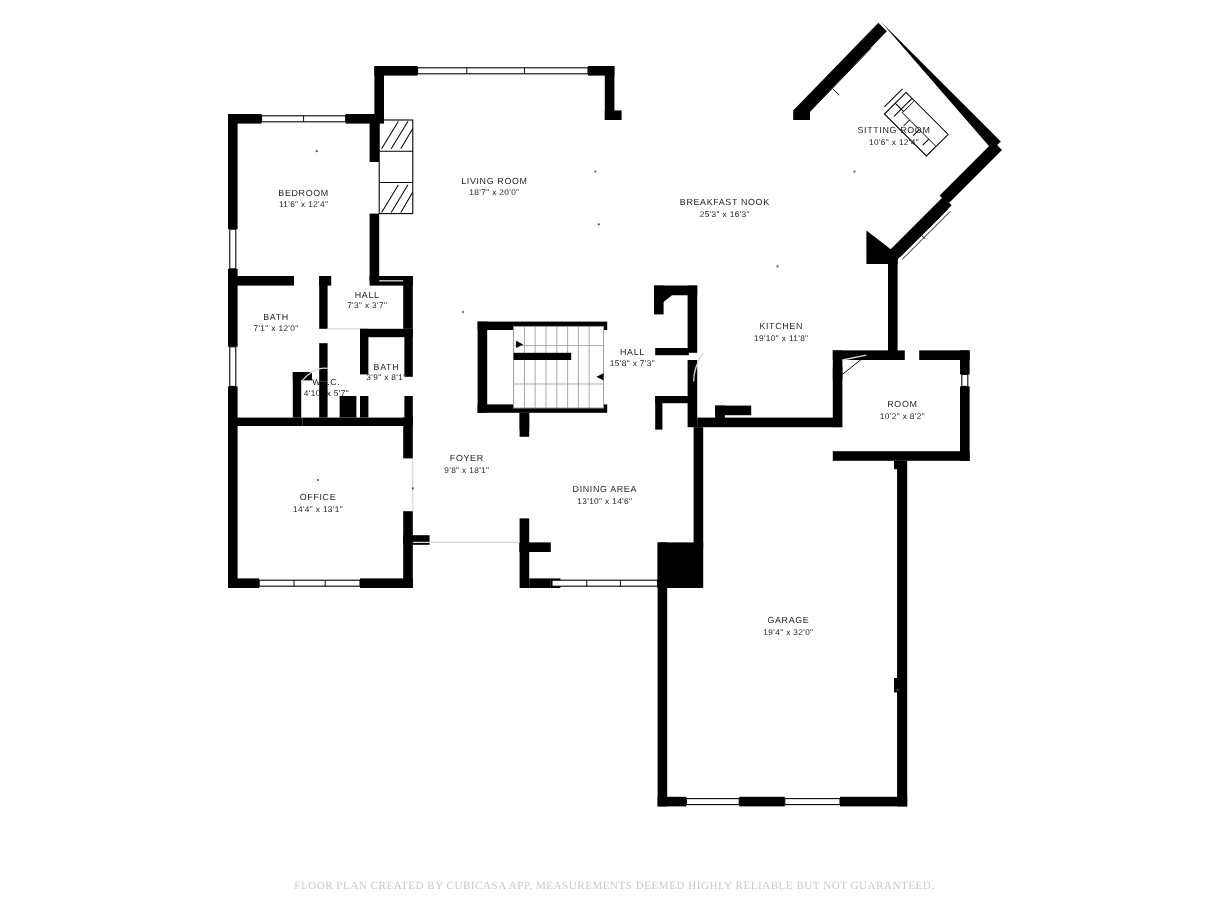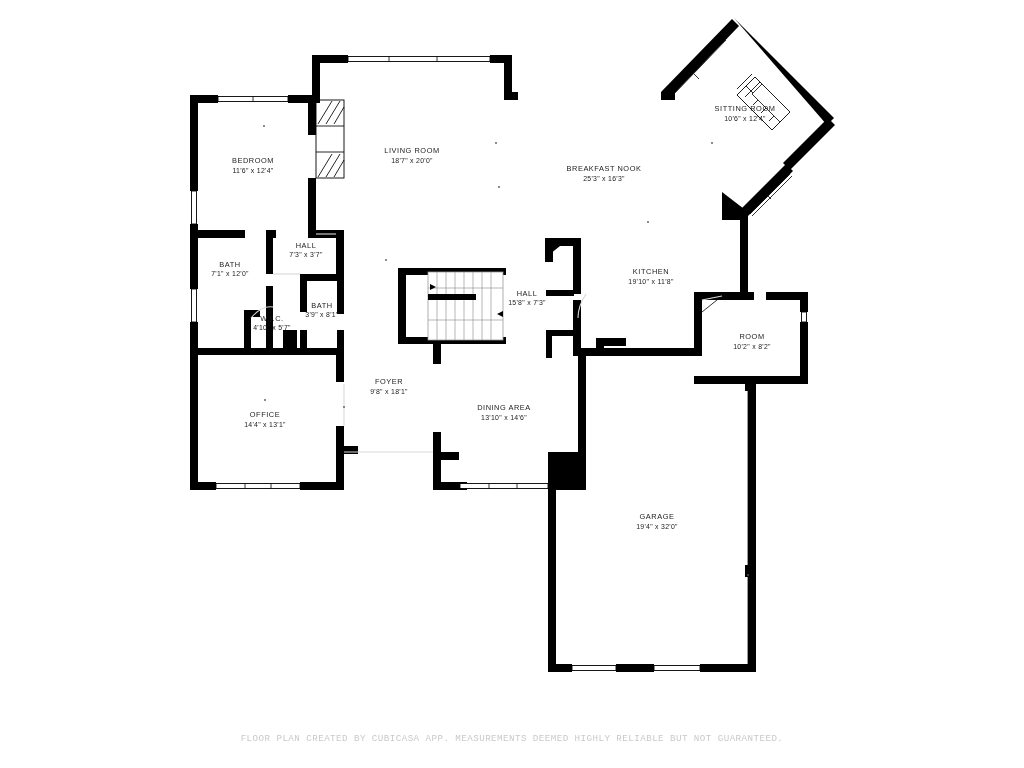--- a/index.html
+++ b/index.html
@@ -44,21 +44,21 @@
     fill: #1a1a1a;
     text-anchor: middle;
     dominant-baseline: middle;
   }
   .footer-note {
     position: absolute;
     left: 0;
     right: 0;
     top: 733px;
     text-align: center;
-    font-family: Liberation Mono, monospace;
+    font-family: Liberation Serif, serif;
     font-size: 9.2px;
     letter-spacing: 0.45px;
     color: #c9c9c9;
     white-space: nowrap;
   }
   .win-frame { fill:#ffffff; stroke:#000000; stroke-width:0.9; }
   .door-arc { fill:none; stroke:#d8d8d8; stroke-width:1.1; }
   .hatch-line { stroke:#000000; stroke-width:0.85; fill:none; }
   .thin-div { stroke:#000000; stroke-width:0.8; fill:none; }
   .stair-tread { stroke:#9a9a9a; stroke-width:0.7; fill:none; }

